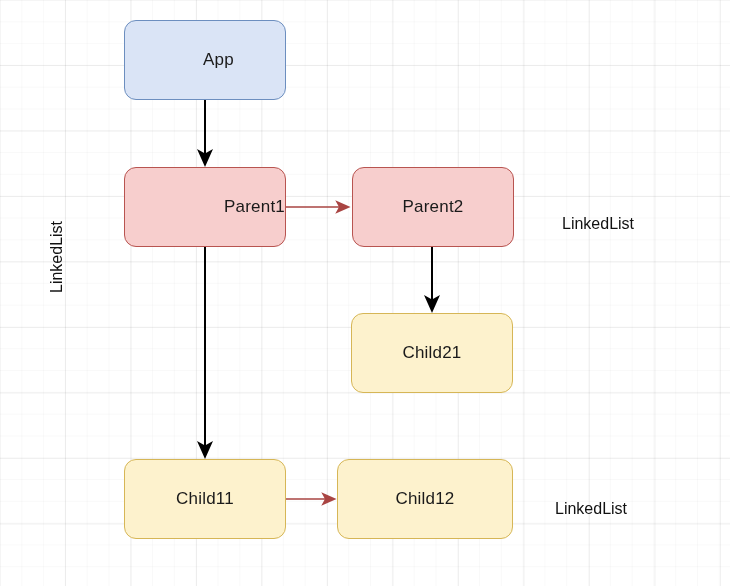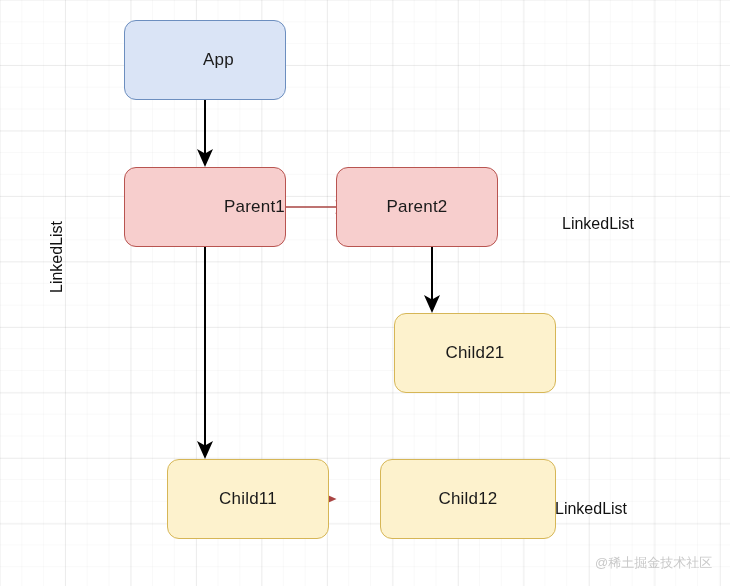--- a/index.html
+++ b/index.html
@@ -31,21 +31,21 @@
     display: flex;
     align-items: center;
     justify-content: center;
     font-size: 17px;
     color: #1a1a1a;
     letter-spacing: 0.2px;
     z-index: 3;
   }
   .node-blue  { background: #dae4f6; border-color: #6c8ebf; }
   .node-red   { background: #f7cecd; border-color: #b85450; }
-  .node-amber { background: #fdf2cd; border-color: #d6b656; margin-left: 43px; }
+  .node-amber { background: #fdf2cd; border-color: #d6b656; }
 
   .label-text {
     position: absolute;
     font-size: 16px;
     color: #111111;
     white-space: nowrap;
     z-index: 3;
   }
   .label-vertical {
     position: absolute;
@@ -98,21 +98,21 @@
   </svg>
 
   <div class="node node-blue" style="left:124px; top:20px; width:162px; height:80px;padding-left:27px;">
     <span>App</span>
   </div>
 
   <div class="node node-red" style="left:124px; top:167px; width:162px; height:80px;justify-content:flex-end;">
     <span>Parent1</span>
   </div>
 
-  <div class="node node-red" style="left:336px; top:167px; width:162px; height:80px;">
+  <div class="node node-red" style="left:352px; top:167px; width:162px; height:80px;">
     <span>Parent2</span>
   </div>
 
   <div class="node node-amber" style="left:351px; top:313px; width:162px; height:80px;">
     <span>Child21</span>
   </div>
 
   <div class="node node-amber" style="left:124px; top:459px; width:162px; height:80px;align-items:center;">
     <span>Child11</span>
   </div>
@@ -120,15 +120,14 @@
   <div class="node node-amber" style="left:337px; top:459px; width:176px; height:80px;">
     <span>Child12</span>
   </div>
 
   <div class="label-vertical" style="left:48px; top:293px;">LinkedList</div>
 
   <div class="label-text" style="left:562px; top:215px;">LinkedList</div>
 
   <div class="label-text" style="left:555px; top:500px;">LinkedList</div>
 
-  <div class="watermark" style="left:595px; top:554px;">@稀土掘金技术社区</div>
 
 </div>
 
 </body></html>

